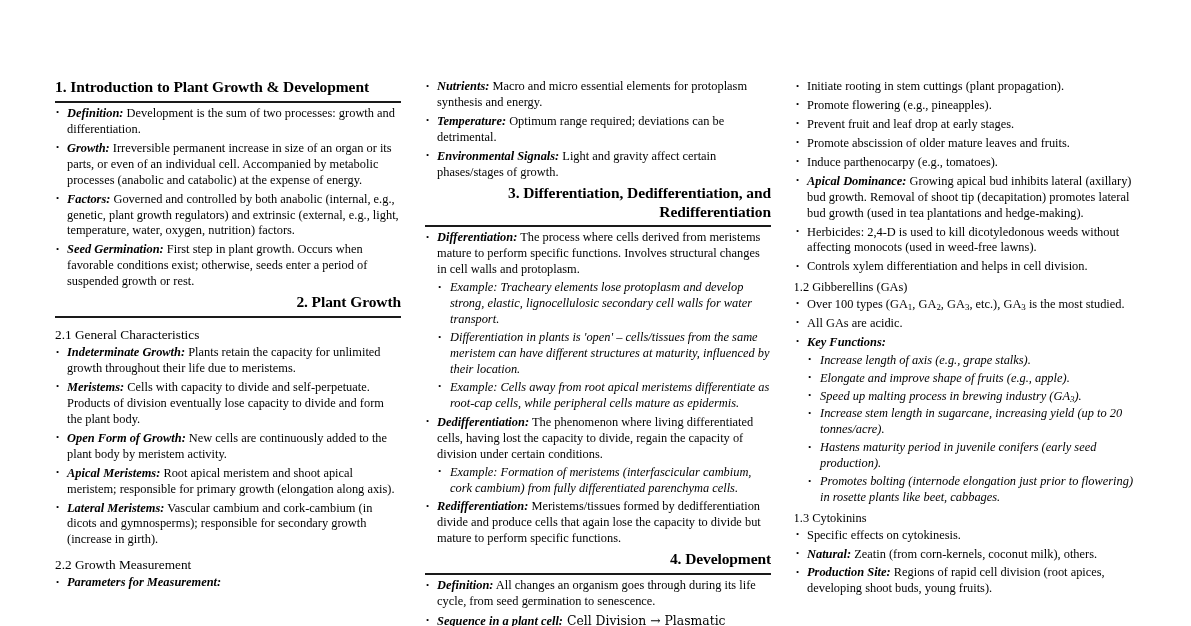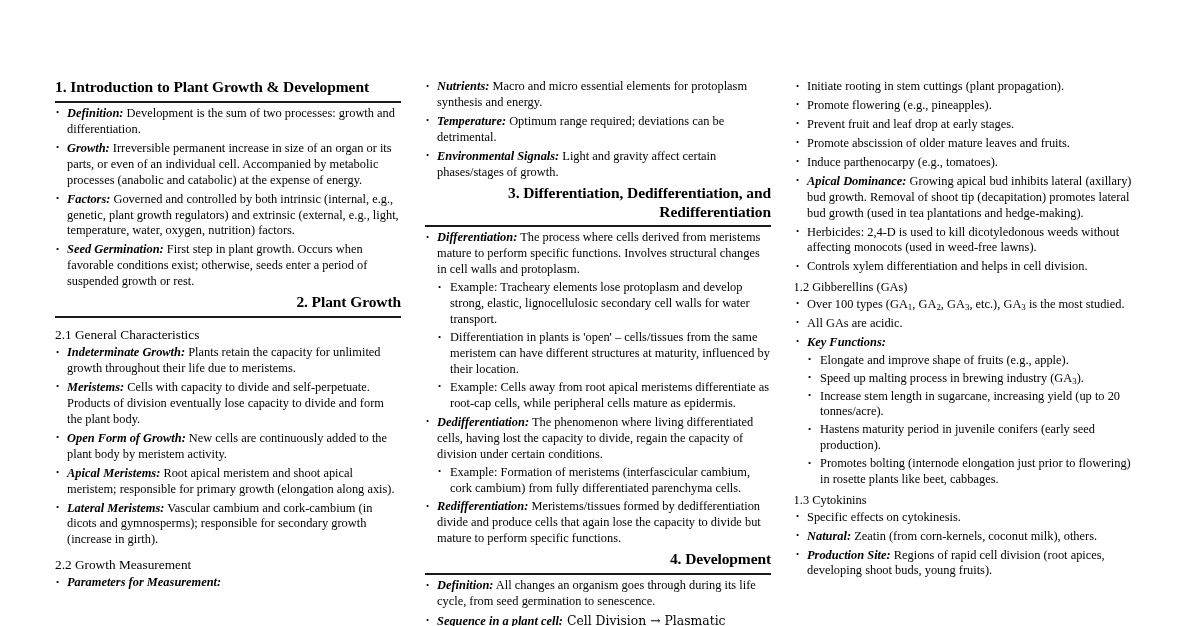--- a/index.html
+++ b/index.html
@@ -98,20 +98,21 @@
   }
   ul.lvl2 {
     margin: 2px 0 1px 0;
   }
   ul.lvl2 > li {
     position: relative;
     padding-left: 13px;
     margin-bottom: 2px;
     font-size: 12.4px;
     line-height: 1.285;
+    font-style: italic;
   }
   ul.lvl2 > li::before {
     content: "\2022";
     position: absolute;
     left: 1px;
     top: -0.5px;
     font-size: 9px;
     line-height: 1.75;
   }
   .lead {
@@ -134,21 +135,21 @@
   <div class="columns">
 
     <div class="col">
       <div class="col-inner">
 
         <h2 class="sec tight">1. Introduction to Plant Growth &amp; Development</h2>
 
         <ul class="lvl1">
           <li><span class="lead">Definition:</span><span> Development is the sum of two processes: growth and differentiation.</span></li>
           <li><span class="lead">Growth:</span><span> Irreversible permanent increase in size of an organ or its parts, or even of an individual cell. Accompanied by metabolic processes (anabolic and catabolic) at the expense of energy.</span></li>
-          <li><span class="lead">Factors:</span><span> Governed and controlled by both intrinsic (internal, e.g., genetic, plant growth regulators) and extrinsic (external, e.g., light, temperature, water, oxygen, nutrition) factors.</span></li>
+          <li><span class="lead">Factors:</span><span> Governed and controlled by both anabolic (internal, e.g., genetic, plant growth regulators) and extrinsic (external, e.g., light, temperature, water, oxygen, nutrition) factors.</span></li>
           <li><span class="lead">Seed Germination:</span><span> First step in plant growth. Occurs when favorable conditions exist; otherwise, seeds enter a period of suspended growth or rest.</span></li>
         </ul>
 
         <h2 class="sec sec-gap">2. Plant Growth</h2>
 
         <h3 class="subsec">2.1 General Characteristics</h3>
 
         <ul class="lvl1">
           <li><span class="lead">Indeterminate Growth:</span><span> Plants retain the capacity for unlimited growth throughout their life due to meristems.</span></li>
           <li><span class="lead">Meristems:</span><span> Cells with capacity to divide and self-perpetuate. Products of division eventually lose capacity to divide and form the plant body.</span></li>
@@ -223,20 +224,21 @@
         </ul>
 
         <div class="numhead">5.3.1.2 Gibberellins (GAs)</div>
 
         <ul class="lvl1">
           <li><span>Over 100 types (GA</span><sub>1</sub><span>, GA</span><sub>2</sub><span>, GA</span><sub>3</sub><span>, etc.), GA</span><sub>3</sub><span> is the most studied.</span></li>
           <li>All GAs are acidic.</li>
           <li>
             <span class="lead">Key Functions:</span>
             <ul class="lvl2">
+              <li>Increase length of axis (e.g., grape stalks).</li>
               <li>Elongate and improve shape of fruits (e.g., apple).</li>
               <li><span>Speed up malting process in brewing industry (GA</span><sub>3</sub><span>).</span></li>
               <li>Increase stem length in sugarcane, increasing yield (up to 20 tonnes/acre).</li>
               <li>Hastens maturity period in juvenile conifers (early seed production).</li>
               <li>Promotes bolting (internode elongation just prior to flowering) in rosette plants like beet, cabbages.</li>
             </ul>
           </li>
         </ul>
 
         <div class="numhead">5.3.1.3 Cytokinins</div>

